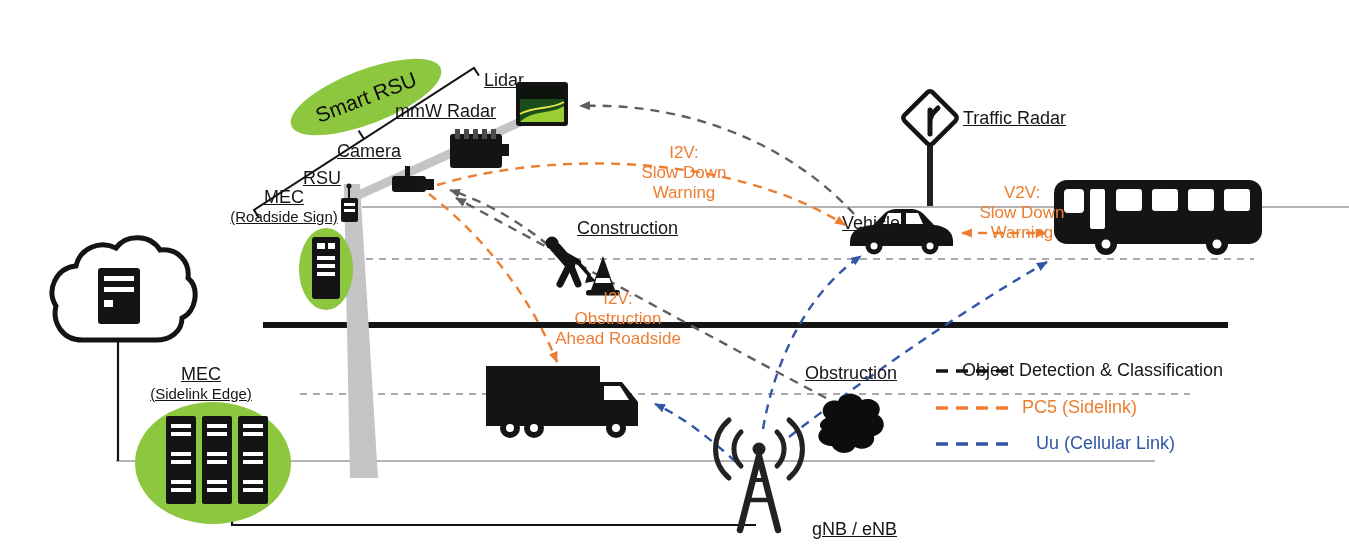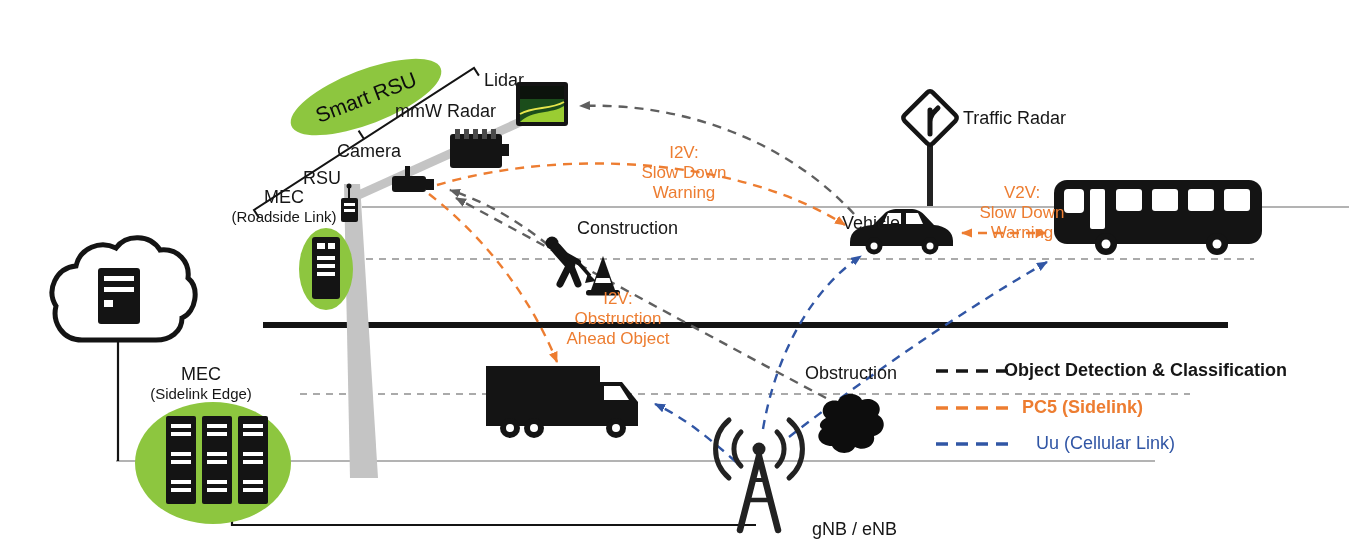--- a/index.html
+++ b/index.html
@@ -1,25 +1,25 @@
 <!DOCTYPE html>
 <html style="--green: #8DC63F; --orange: #ED7D31; --blue: #3156A5; --gray-arrow: #5f5f5f;"><head>
 <meta charset="utf-8">
 <style>
   html,body{margin:0;padding:0;background:#fff;}
   .stage{position:relative;width:1349px;height:549px;background:#ffffff;
          font-family:"Liberation Sans", sans-serif;overflow:hidden;}
   svg.layer{position:absolute;left:0;top:0;}
-  .lbl{position:absolute;color:#161616;font-size:18px;line-height:1.15;white-space:nowrap;}
+  .lbl{position:absolute;color:#161616;font-size:18px;line-height:1.15;white-space:nowrap;text-decoration:underline;}
   .lbl .sub{font-size:15px;}
   .center{text-align:center;}
   .msg{position:absolute;color:var(--orange,#ED7D31);font-size:17px;line-height:1.18;
        text-align:center;font-weight:500;}
   .legend-label{position:absolute;font-size:18px;white-space:nowrap;color:#161616;}
-  .orange-text{color:var(--orange,#ED7D31);font-weight:bold;}
+  .orange-text{color:var(--orange,#ED7D31);}
   .blue-text{color:var(--blue,#3156A5);}
   .dash{fill:none;stroke-width:2.4;stroke-dasharray:9 7;}
   .grayS{stroke:var(--gray-arrow,#5f5f5f);}
   .orangeS{stroke:var(--orange,#ED7D31);}
   .blueS{stroke:var(--blue,#3156A5);}
   .fill-gray{fill:var(--gray-arrow,#5f5f5f);}
   .fill-orange{fill:var(--orange,#ED7D31);}
   .fill-blue{fill:var(--blue,#3156A5);}
   .fill-green{fill:var(--green,#8DC63F);}
   .lg-dash{fill:none;stroke-width:3.4;stroke-dasharray:12 8;}
@@ -234,21 +234,21 @@
   </g>
 </svg>
 
 <div class="lbl" style="left:484px;top:70px;">Lidar</div>
 <div class="lbl" style="left:395px;top:101px;text-align:center;">mmW Radar</div>
 <div class="lbl" style="left:337px;top:141px;">Camera</div>
 <div class="lbl" style="left:303px;top:168px;">RSU</div>
 
 <div class="lbl center" style="left:225px;top:187px;width:118px;">
   <div>MEC</div>
-  <div class="sub">(Roadside Link)</div>
+  <div class="sub">(Roadside Sign)</div>
 </div>
 
 
 <div class="lbl center" style="left:138px;top:364px;width:126px;">
   <div>MEC</div>
   <div class="sub">(Sidelink Edge)</div>
 </div>
 
 <div class="lbl" style="left:577px;top:218px;">Construction</div>
 <div class="lbl" style="left:842px;top:184px;margin-top:29px;">Vehicle</div>
@@ -262,20 +262,20 @@
   <div>Warning</div>
 </div>
 <div class="msg" style="left:956px;top:159px;width:132px;margin-top:24px;">
   <div>V2V:</div>
   <div>Slow Down</div>
   <div>Warning</div>
 </div>
 <div class="msg" style="left:542px;top:289px;width:152px;">
   <div>I2V:</div>
   <div>Obstruction</div>
-  <div>Ahead Object</div>
-</div>
-
-<div class="legend-label" style="left:1004px;top:360px;font-weight:bold;">Object Detection &amp; Classification</div>
+  <div>Ahead Roadside</div>
+</div>
+
+<div class="legend-label" style="left:962px;top:360px;">Object Detection &amp; Classification</div>
 <div class="legend-label orange-text" style="left:1022px;top:397px;">PC5 (Sidelink)</div>
 <div class="legend-label blue-text" style="left:1022px;top:433px;margin-left:14px;">Uu (Cellular Link)</div>
 
 </div>
 
 </body></html>

